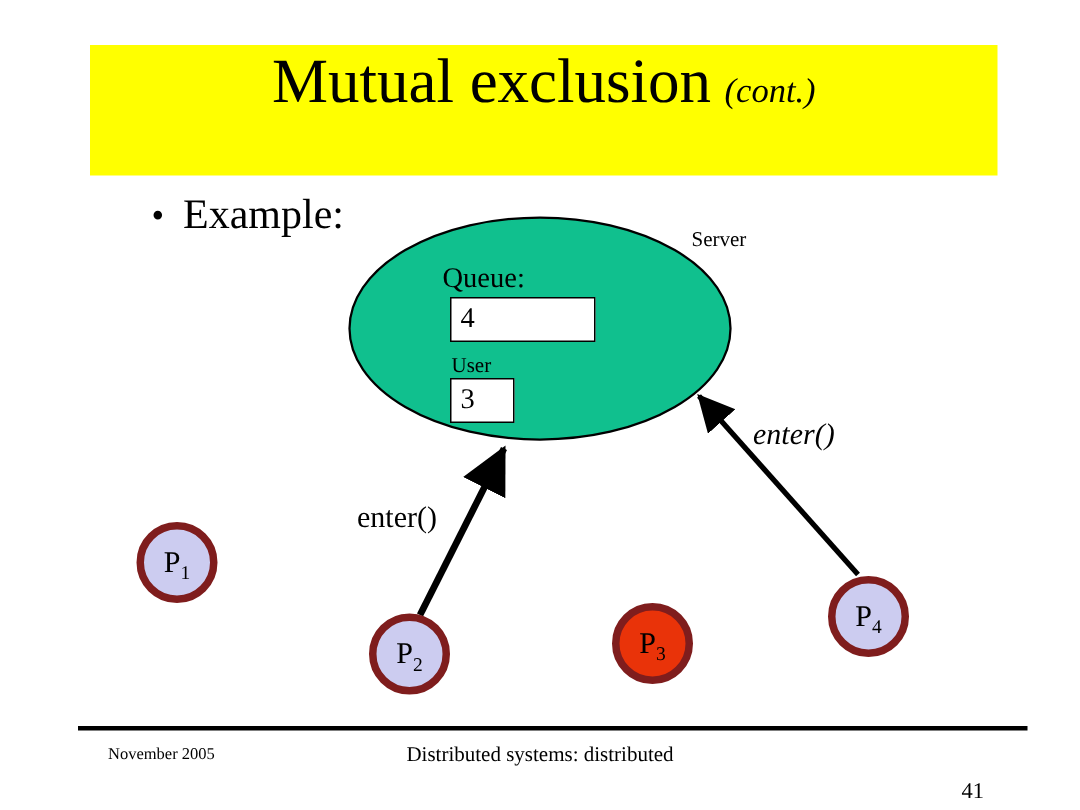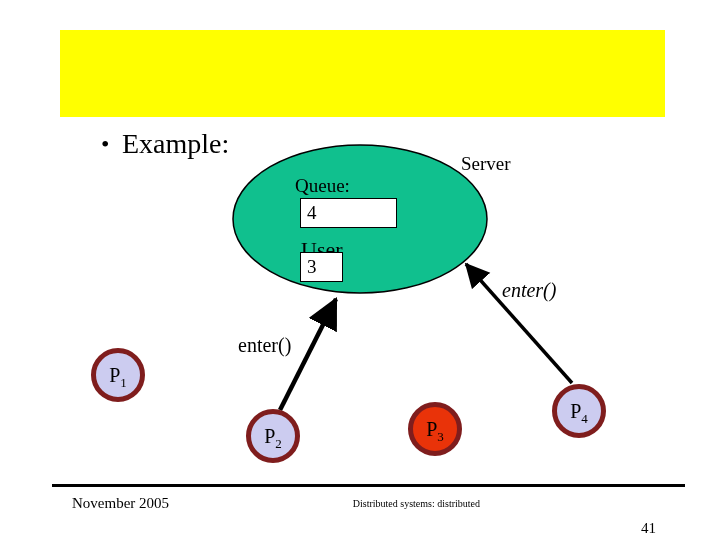--- a/index.html
+++ b/index.html
@@ -23,23 +23,23 @@
   
   .bullet-line{left:101px;top:122px;font-size:28px;line-height:44px;white-space:nowrap;}
   .bullet-marker{display:inline-block;width:21px;font-size:24px;vertical-align:1px;}
 
   
   svg.layer{left:0;top:0;width:720px;height:540px;}
   .server-ellipse{fill:var(--ellipse-fill,#10c08e);stroke:#000;stroke-width:1.5;}
   .msg-arrow{stroke:#000;fill:none;}
 
   
-  .server-label{left:461px;top:153px;font-size:19px;}
+  .server-label{left:461px;top:153px;font-size:14px;}
   .queue-label{left:295px;top:175px;font-size:19px;}
-  .user-label{left:301px;top:237px;font-size:22px;}
+  .user-label{left:301px;top:237px;font-size:14px;}
   .value-box{
     background:#fff;border:1px solid #000;font-size:19px;
     padding-left:6px;display:flex;align-items:center;box-sizing:border-box;
   }
   .queue-box{left:300px;top:198px;width:97px;height:30px;}
   .user-box{left:300px;top:252px;width:43px;height:30px;}
 
   .enter-label{font-size:20px;white-space:nowrap;}
   .enter-p2{left:238px;top:334px;}
   .enter-p4{left:502px;top:279px;font-style:italic;}
@@ -53,28 +53,29 @@
     font-size:20px;
   }
   .proc sub{font-size:13px;line-height:0;}
   .proc-p1{left:91px;top:348px;}
   .proc-p2{left:246px;top:409px;}
   .proc-p3{left:408px;top:402px;background:var(--process-active-fill,#e93309);}
   .proc-p4{left:552px;top:384px;}
 
   
   .footer-rule{left:52px;top:484px;width:633px;height:3px;background:#000;}
-  .footer-date{left:72px;top:495px;font-size:15px;line-height:17px;}
-  .footer-center{left:240px;top:495px;width:240px;text-align:right;font-size:10px;line-height:17px;}
+  .footer-date{left:72px;top:495px;font-size:11px;line-height:17px;}
+  .footer-center{left:240px;top:495px;width:240px;text-align:center;font-size:14px;line-height:17px;}
   .footer-page{left:641px;top:520px;font-size:15px;line-height:17px;}
 </style>
 </head>
 <body>
 
 <div class="abs banner">
+  <div class="title-line1"><span>Mutual exclusion</span><span class="title-cont">(cont.)</span></div>
 </div>
 
 <div class="abs bullet-line"><span class="bullet-marker">•</span><span>Example:</span></div>
 
 <svg class="abs layer" viewBox="0 0 720 540" xmlns="http://www.w3.org/2000/svg">
   <defs>
     <marker id="arrowhead" markerWidth="9" markerHeight="9" refX="6.5" refY="3.5" orient="auto">
       <path d="M0,0 L7,3.5 L0,7 Z" fill="#000"></path>
     </marker>
   </defs>

